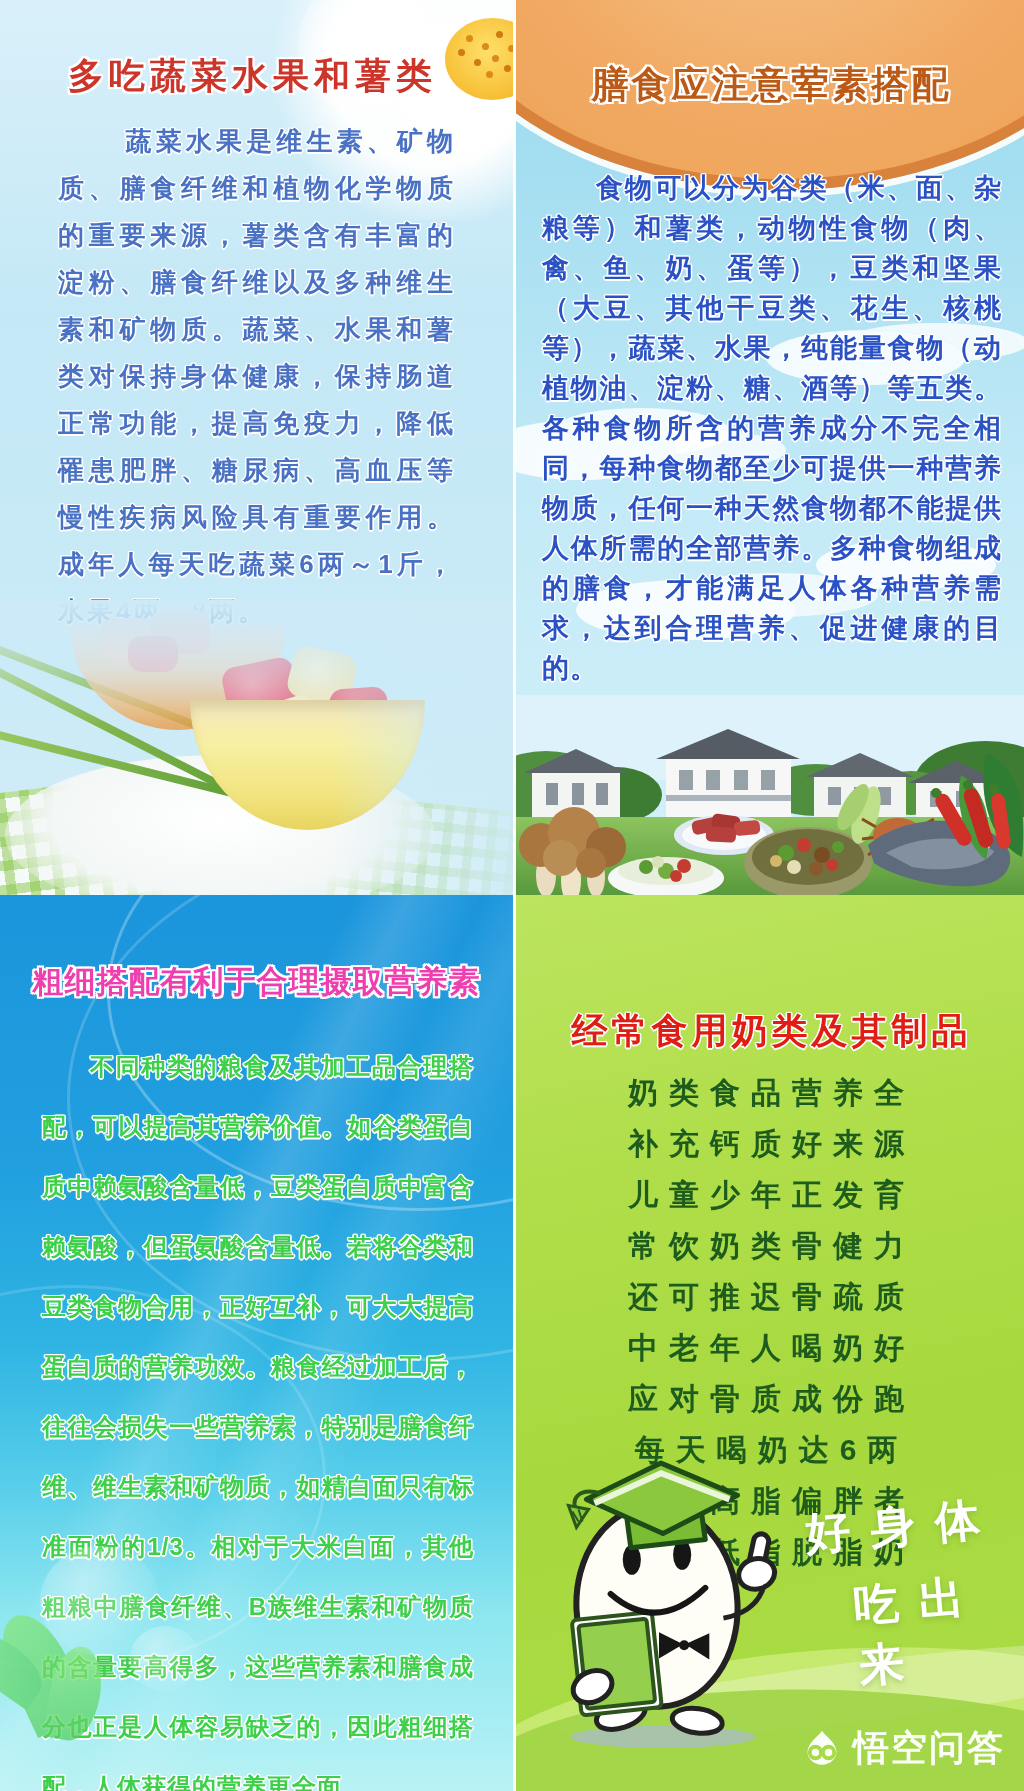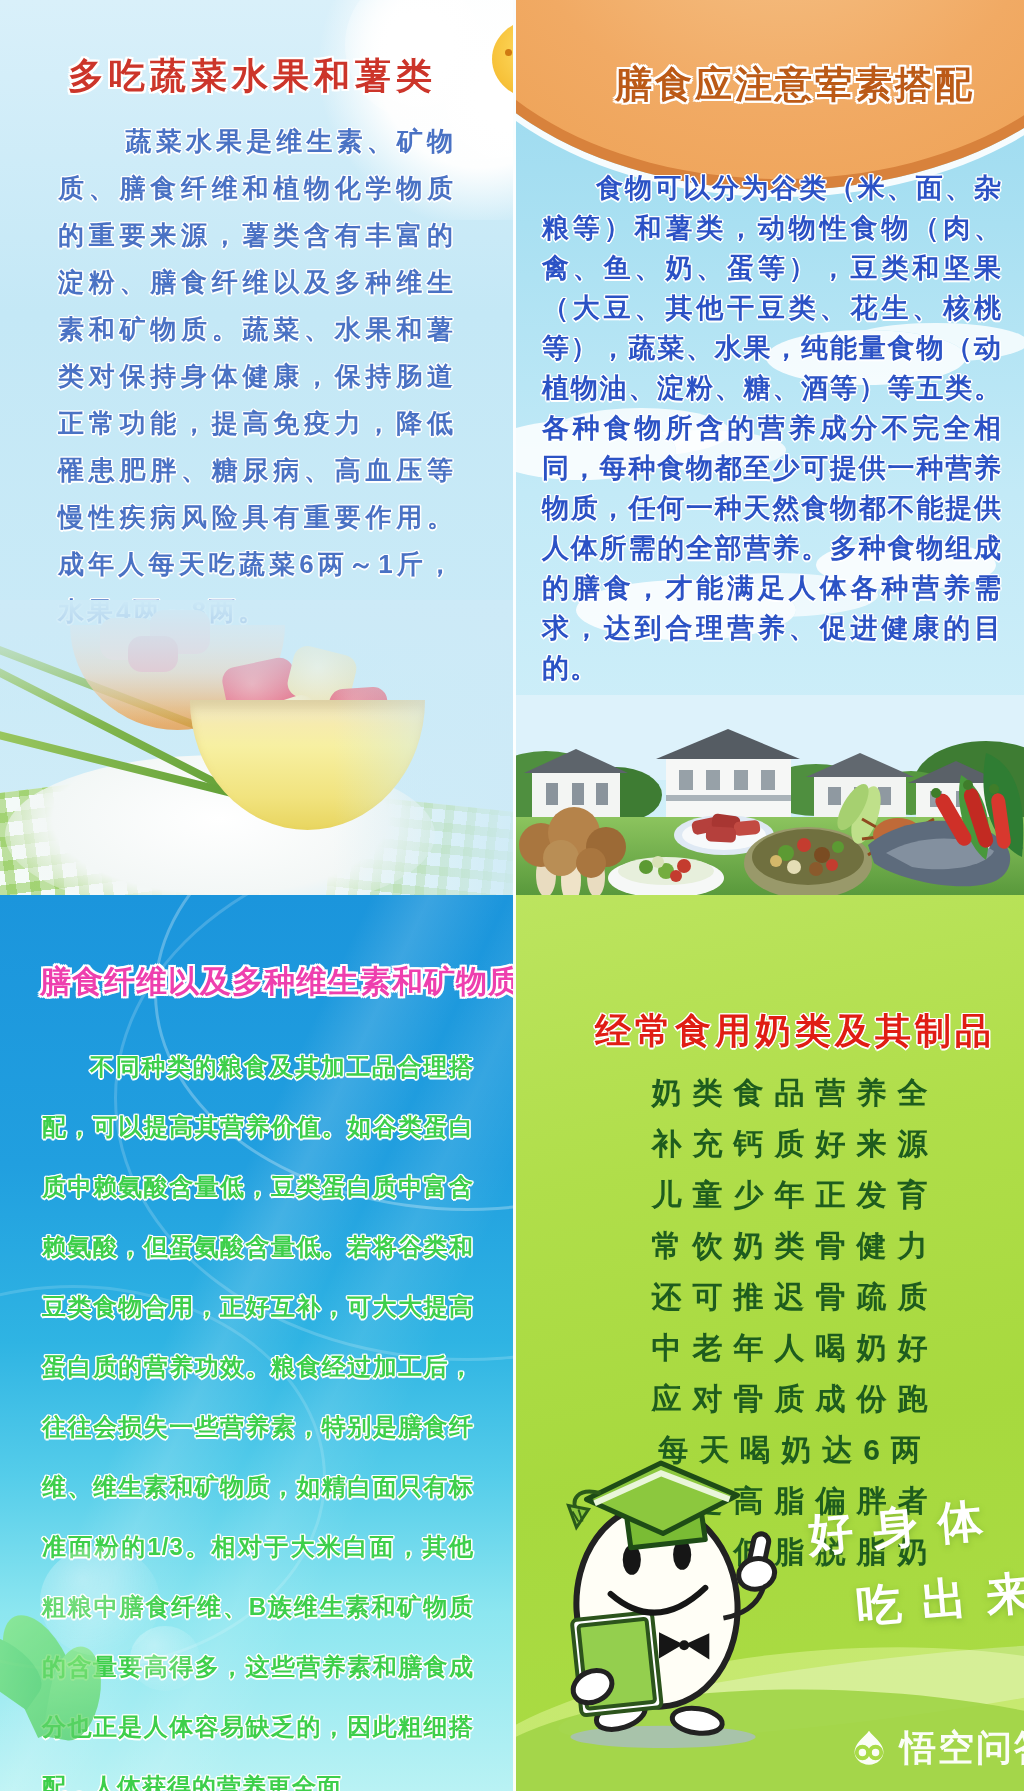--- a/index.html
+++ b/index.html
@@ -1,21 +1,21 @@
 <!DOCTYPE html>
 <html><head>
 <meta charset="utf-8">
 <style>
   html,body{margin:0;padding:0;background:#888;}
   .poster{
     position:relative;width:1024px;height:1791px;overflow:hidden;
     font-family:"Liberation Sans","DejaVu Sans",sans-serif;
     margin:0 auto;
   }
-  .q{position:absolute;overflow:hidden;padding-left:47px;}
+  .q{position:absolute;overflow:hidden;}
   
   .tl{left:0;top:0;width:513px;height:895px;
       background:linear-gradient(180deg,#d9f0fa 0%,#c4e8f6 35%,#c9eaf7 70%,#d2edf8 100%);}
   .flower{position:absolute;right:-55px;top:-60px;width:300px;height:280px;
       background:radial-gradient(circle at 55% 45%, #ffffff 0%, #fdfefe 45%, rgba(255,255,255,0) 72%);}
   .petal{position:absolute;background:radial-gradient(circle,#fff 30%,rgba(255,255,255,.2) 75%);border-radius:50%;}
   .p1{right:10px;top:95px;width:190px;height:120px;transform:rotate(-18deg);}
   .p2{right:120px;top:30px;width:150px;height:150px;}
   .stamen{position:absolute;right:28px;top:78px;width:95px;height:82px;border-radius:50%;
       background:radial-gradient(circle at 45% 40%,#ffe06a 0%,#f7c23a 60%,#eda81f 100%);}
@@ -275,21 +275,21 @@
         <circle cx="478" cy="94" r="5" fill="#3f7d2a"></circle>
       </g>
     </svg>
   </section>
 
   <section class="q bl">
     <div class="bl-beams"></div>
     <div class="wavering wr1"></div>
     <div class="wavering wr2"></div>
     <div class="wavering wr3"></div>
-    <h2 class="bl-title outline-w">膳食纤维以及多种维生素和矿物质</h2>
+    <h2 class="bl-title outline-w">粗细搭配有利于合理摄取营养素</h2>
     <p class="bl-body outline-w1">不同种类的粮食及其加工品合理搭配，可以提高其营养价值。如谷类蛋白质中赖氨酸含量低，豆类蛋白质中富含赖氨酸，但蛋氨酸含量低。若将谷类和豆类食物合用，正好互补，可大大提高蛋白质的营养功效。粮食经过加工后，往往会损失一些营养素，特别是膳食纤维、维生素和矿物质，如精白面只有标准面粉的1/3。相对于大米白面，其他粗粮中膳食纤维、B族维生素和矿物质的含量要高得多，这些营养素和膳食成分也正是人体容易缺乏的，因此粗细搭配，人体获得的营养更全面。</p>
     <div class="plant">
       <div class="leafblob pb1"></div>
       <div class="leafblob pb2"></div>
       <div class="leafblob pb3"></div>
       <div class="bubble bb1"></div>
       <div class="bubble bb2"></div>
     </div>
   </section>
 

